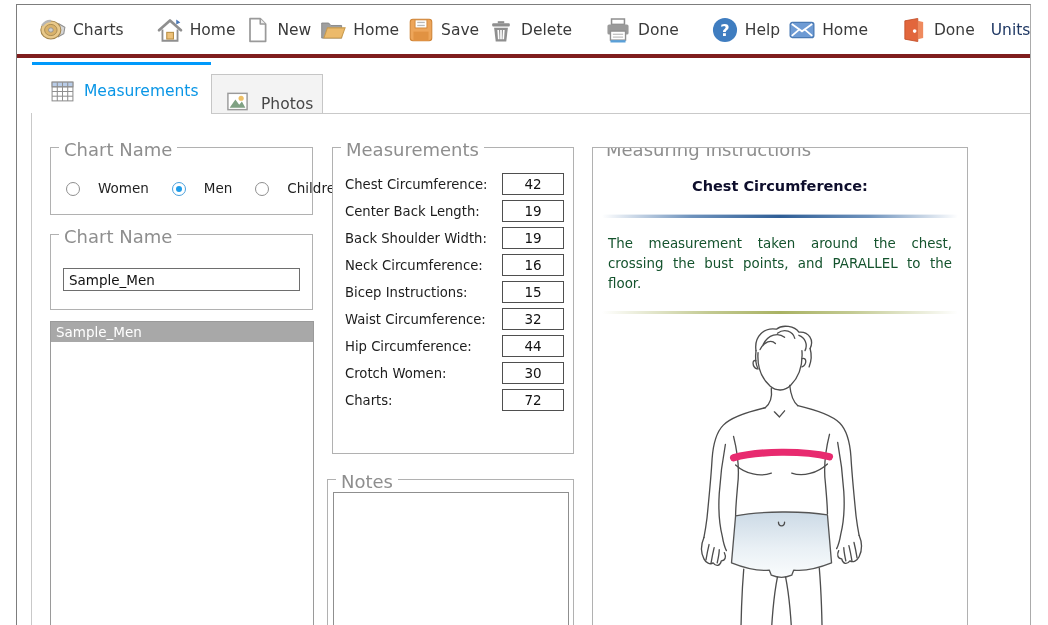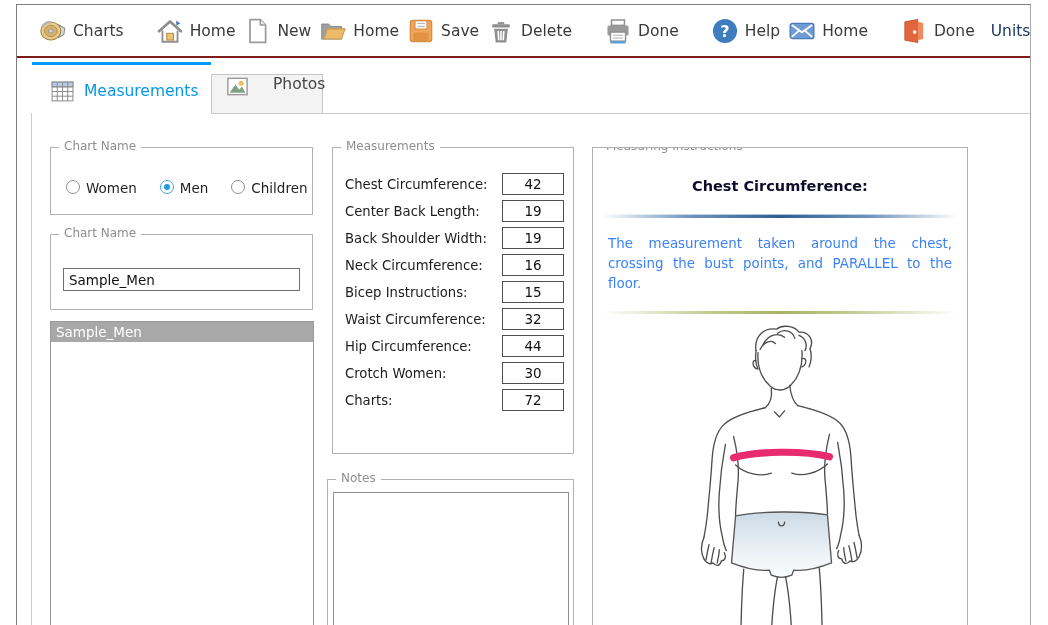--- a/index.html
+++ b/index.html
@@ -4,53 +4,53 @@
 <style>
   * { box-sizing: border-box; margin: 0; padding: 0; }
   html,body { width:1048px; height:625px; overflow:hidden; background:#ffffff;
     font-family:"DejaVu Sans","Liberation Sans",sans-serif; }
 
   .window { position:absolute; left:16px; top:4px; width:1015px; height:660px;
     background:#fff; border:1px solid #7d7d7d; border-right-color:#ababab; overflow:hidden; }
 
   
   .toolbar { position:absolute; left:0; top:0; width:100%; height:53px;
-    display:flex; align-items:center; padding-left:18px; border-bottom:2px solid #7f1d1d; background:#fff; }
+    display:flex; align-items:center; padding-left:18px; border-bottom:4px solid #7f1d1d; background:#fff; }
   .tbtn { display:flex; align-items:center; gap:6px; cursor:pointer; padding:3px 4px; }
   .tbtn .ticon { width:28px; height:28px; display:inline-flex; }
   .tbtn .ticon svg { width:100%; height:100%; }
   .tlabel { font-size:15.5px; color:#3a3a3a; white-space:nowrap; }
   .tsep { width:1px; height:40px; background:#c9c9c9; margin:0 12px; }
   .tgap { width:14px; }
   .units { font-size:15.5px; color:#1f3864; margin-left:12px; white-space:nowrap; }
 
   
   .tab-meas { position:absolute; left:15px; top:57px; width:179px; height:55px;
     background:#fff; border-top:3px solid #0099fb; z-index:3;
     display:flex; align-items:center; gap:9px; padding-left:18px; cursor:pointer; }
   .tab-meas .tab-label { font-size:15.5px; color:#0a96e6; }
   .tab-photos { position:absolute; left:194px; top:69px; width:112px; height:39px;
     background:#f3f3f3; border:1px solid #c6c6c6; border-bottom:none; z-index:1;
-    display:flex; align-items:flex-start; gap:24px; padding-left:14px; cursor:pointer; }
+    display:flex; align-items:flex-end; gap:12px; padding-left:14px; cursor:pointer; }
   .tab-photos .tab-label { font-size:15.5px; color:#464646; }
   .tabicon { display:inline-flex; } .tabicon svg { display:block; }
 
   
   .panel { position:absolute; left:14px; top:108px; right:0px; bottom:-10px;
     border-top:1px solid #c9c9c9; border-left:1px solid #c9c9c9; background:#fff; z-index:2; }
 
   
   .gbox { position:absolute; border:1px solid #b1b1b1; background:#fff; }
   .gleg { position:absolute; top:-9px; left:8px; background:#fff; padding:0 5px;
-    font-size:12px; color:#8e8e8e; white-space:nowrap; }
+    font-size:18px; color:#8e8e8e; white-space:nowrap; }
 
   
   .gbox-charttype { left:18px; top:33px; width:263px; height:68px; }
   .radio-row { display:flex; gap:23px; padding:32px 0 0 15px; }
-  .radio { display:flex; align-items:flex-start; gap:6px; font-size:13.5px; color:#1f1f1f; cursor:pointer; }
+  .radio { display:flex; align-items:flex-end; gap:18px; font-size:13.5px; color:#1f1f1f; cursor:pointer; }
   .rdot { width:14px; height:14px; border-radius:50%; border:1px solid #8f8f8f; background:#fff; position:relative; flex:none; }
   .radio.checked .rdot { border-color:#49a0dd; }
   .radio.checked .rdot::after { content:""; position:absolute; inset:3px; border-radius:50%; background:#1e9ce9; }
 
   
   .gbox-chartname { left:18px; top:120px; width:263px; height:76px; }
   .cname-input { position:absolute; left:12px; top:33px; width:237px; height:23px;
     border:1px solid #6e6e6e; font-family:inherit; font-size:13.5px; color:#111; padding:0 5px; outline:none; }
 
   
@@ -71,21 +71,21 @@
   .gbox-notes { left:295px; top:365px; width:247px; height:175px; }
   .notes-area { position:absolute; left:5px; top:12px; width:236px; height:152px;
     border:1px solid #8f8f8f; resize:none; outline:none; font-family:inherit; font-size:13px; }
 
   
   .gbox-instr { left:560px; top:33px; width:376px; height:505px; overflow:hidden; }
   .instr-title { margin-top:30px; text-align:center; font-size:14.5px; font-weight:bold; color:#0e0e2c; }
   .div-blue { height:4px; margin:20px 9px 0 9px; border-radius:2px;
     background:linear-gradient(to right, rgba(120,150,190,0) 0%, #6f93bd 25%, #2f5e96 50%, #6f93bd 75%, rgba(120,150,190,0) 100%);
     box-shadow:0 1px 0 rgba(255,255,255,.6) inset; }
-  .instr-body { margin:16px 15px 0 15px; font-size:13.4px; color:#3b82f6; line-height:1.5; text-align:justify; }
+  .instr-body { margin:16px 15px 0 15px; font-size:13.4px; color:#14532d; line-height:1.5; text-align:justify; }
   .div-olive { height:3px; margin:17px 9px 0 9px; border-radius:2px;
     background:linear-gradient(to right, rgba(190,198,140,0) 0%, #c3ca92 30%, #a9b263 50%, #c3ca92 70%, rgba(190,198,140,0) 100%); }
   .figure-wrap { margin:8px auto 0 auto; width:245px; }
   .figure-wrap svg { display:block; width:245px; }
 </style>
 </head>
 <body>
 
 <div class="window">
 

